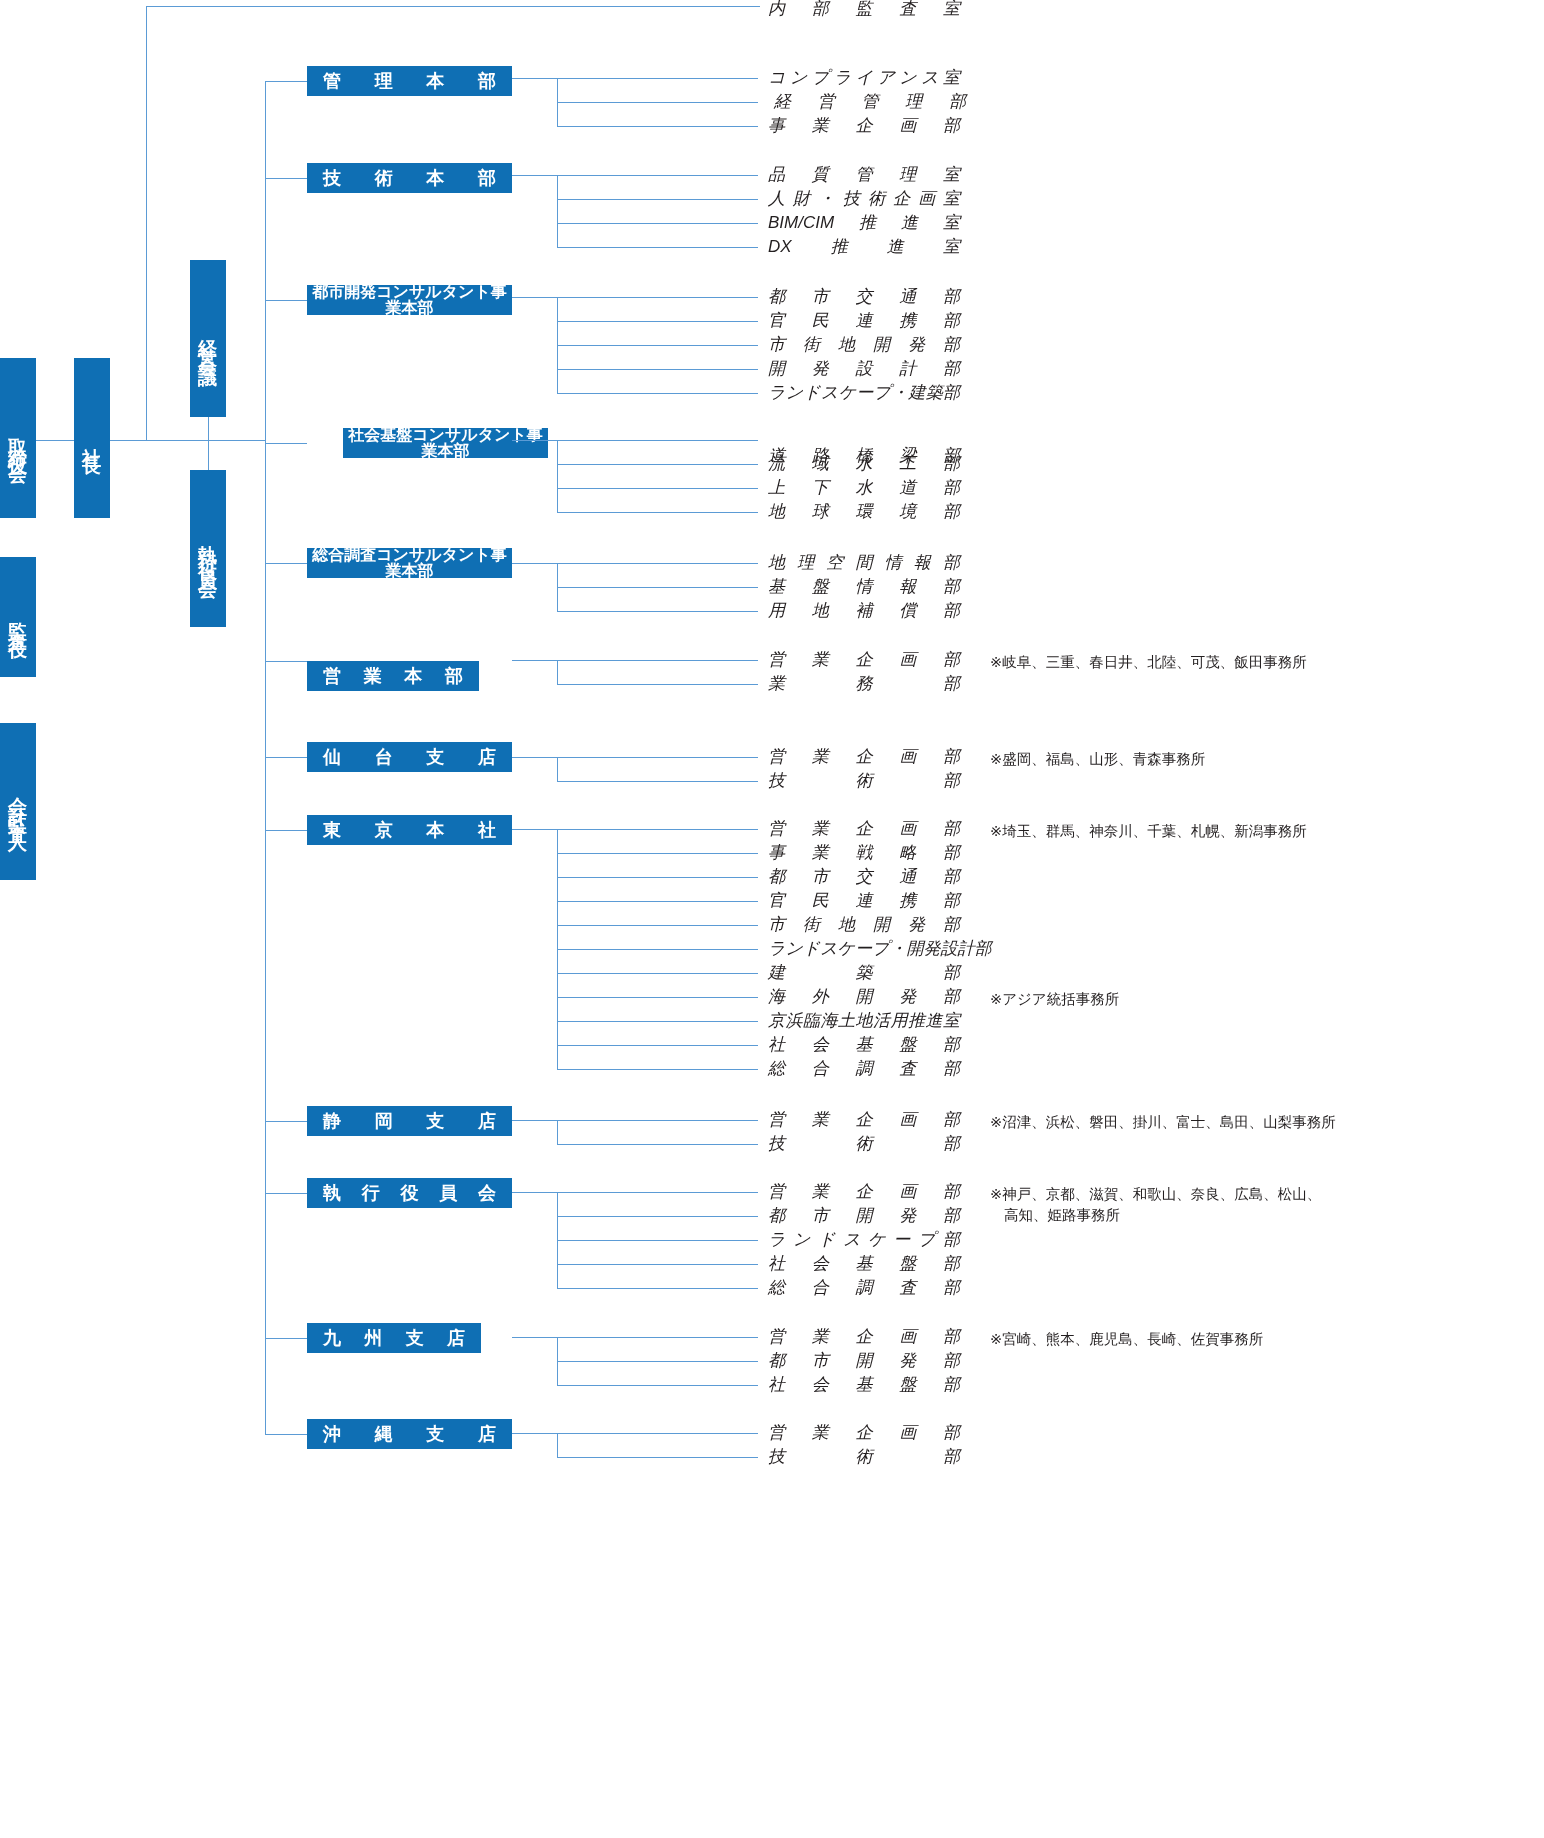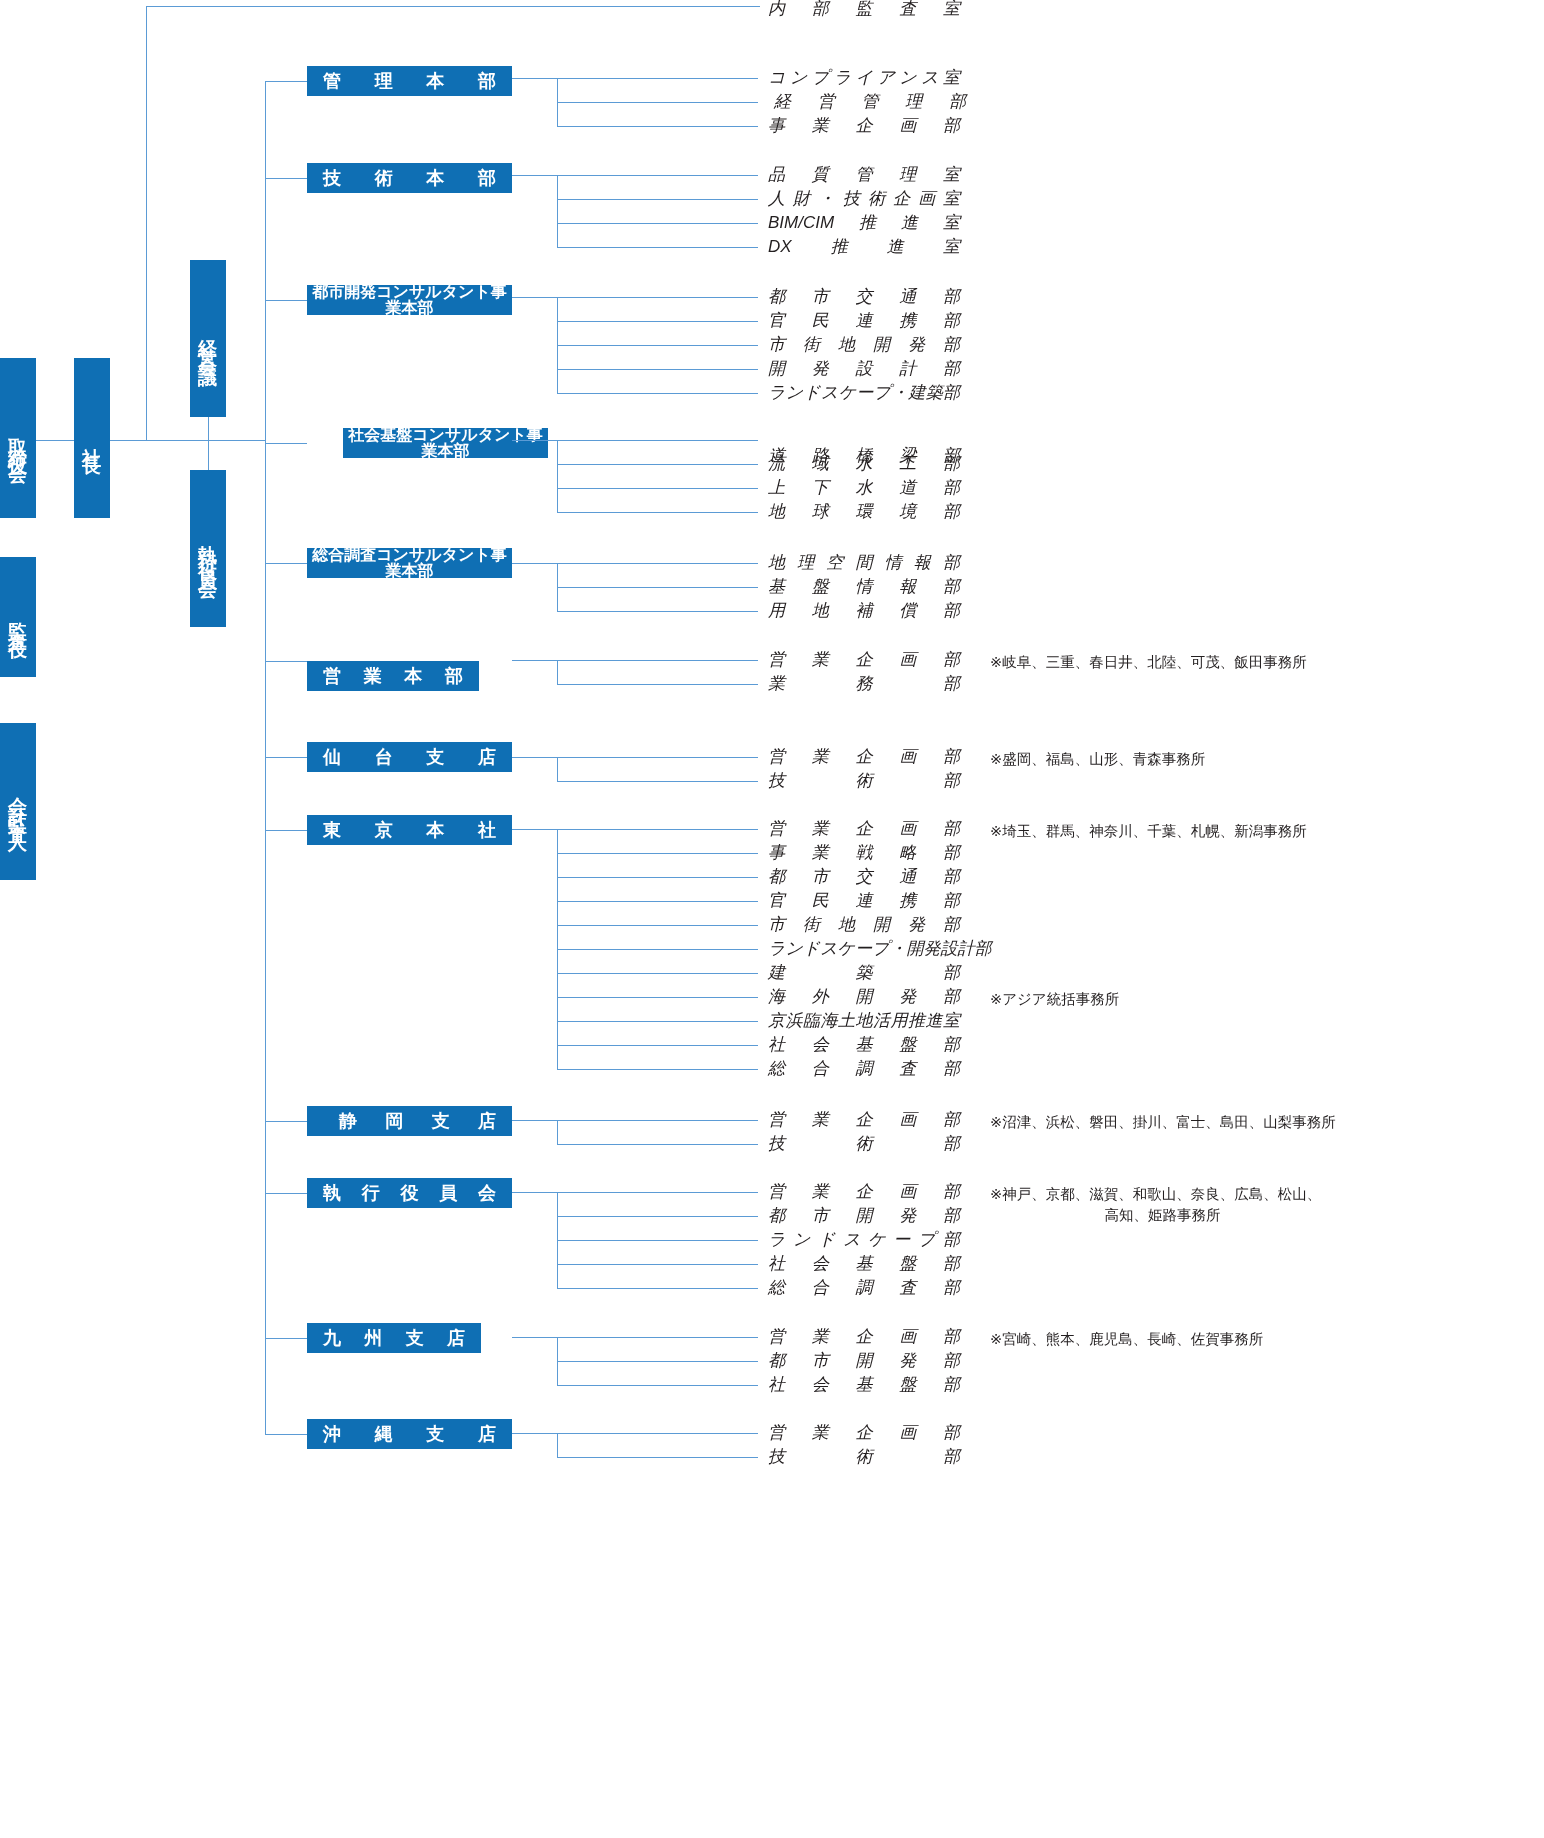--- a/index.html
+++ b/index.html
@@ -76,21 +76,21 @@
   }
 
   
   .note{
     position:absolute;
     font-size:14.5px;
     color:#231f20;
     white-space:nowrap;
     line-height:1.45;
   }
-  .note span{display:block;text-align:center;}
+  .note span{display:block;}
   .note .indent{padding-left:14px;}
 </style>
 </head>
 <body>
 
 <div id="chart">
 
   <div class="box vert" style="left:0px; top:358px; width:36px; height:160px;">取締役会</div>
 
   <div class="box vert" style="left:74px; top:358px; width:36px; height:160px;">社長</div>
@@ -233,21 +233,21 @@
       <div class="dept" style="left: 768px; top: 1036px;"><span class="spaced">社会基盤部</span></div>
       <div class="ln h" style="left: 557px; top: 1069px; width: 201px;"></div>
       <div class="dept" style="left: 768px; top: 1060px;"><span class="spaced">総合調査部</span></div>
       <div class="note" style="left: 990px; top: 821px;">
         <span>※埼玉、群馬、神奈川、千葉、札幌、新潟事務所</span>
       </div>
       <div class="note" style="left: 990px; top: 989px;">
         <span>※アジア統括事務所</span>
       </div>
       <div class="ln h" style="left: 265px; top: 1121px; width: 42px;"></div>
-      <div class="box horiz" style="left: 307px; top: 1106px; width: 205px; height: 30px; padding-left: 16px;">
+      <div class="box horiz" style="left: 307px; top: 1106px; width: 205px; height: 30px;">
         <span class="spaced">静岡支店</span>
       </div>
       <div class="ln h" style="left: 512px; top: 1120px; width: 246px;"></div>
       <div class="ln v" style="left: 557px; top: 1120px; height: 24px;"></div>
       <div class="dept" style="left: 768px; top: 1111px;"><span class="spaced">営業企画部</span></div>
       <div class="ln h" style="left: 557px; top: 1144px; width: 201px;"></div>
       <div class="dept" style="left: 768px; top: 1135px;"><span class="spaced">技術部</span></div>
       <div class="note" style="left: 990px; top: 1112px;">
         <span>※沼津、浜松、磐田、掛川、富士、島田、山梨事務所</span>
       </div>

